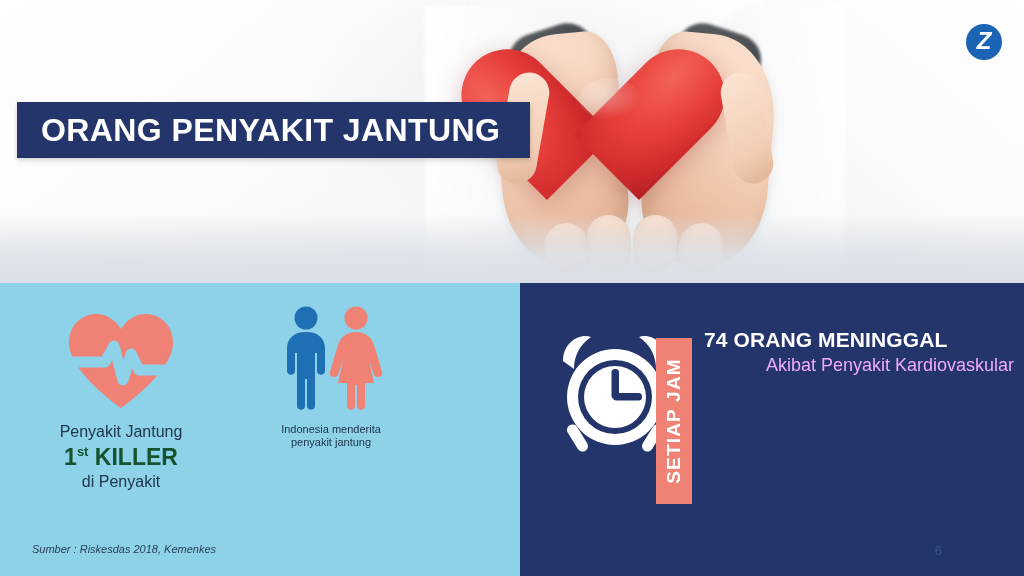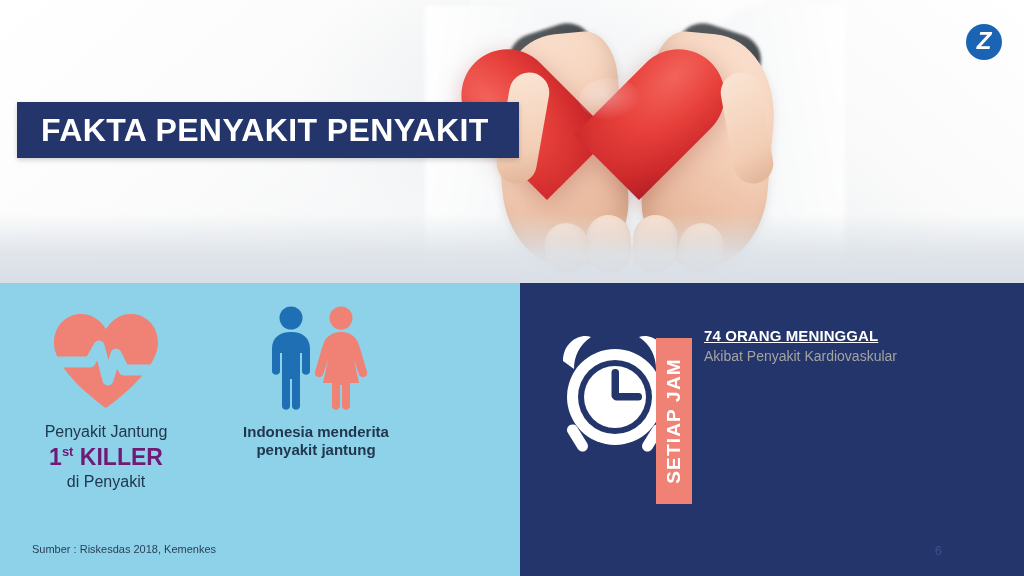--- a/index.html
+++ b/index.html
@@ -141,43 +141,43 @@
   .panel-left {
     position:absolute; left:0; top:283px; width:520px; height:293px;
     background:#8DD2E8;
   }
   .panel-right {
     position:absolute; left:520px; top:283px; width:504px; height:293px;
     background:#24356B;
   }
 
   
-  .stats { position:absolute; left:1px; top:0; width:420px; height:233px; display:flex; }
+  .stats { position:absolute; left:16px; top:0; width:420px; height:233px; display:flex; }
   .stat { flex:1; display:flex; flex-direction:column; align-items:center; }
 
   .stat-1 { padding-top:27px; }
   .stat-2 { padding-top:22px; }
 
   .stat-caption { text-align:center; color:#20374F; line-height:1.22; }
   .stat-caption .l-reg  { display:block; font-size:16px; }
-  .stat-caption .l-big  { display:block; font-size:23px; font-weight:bold; color:#701a75; margin:1px 0 1px; }
+  .stat-caption .l-big  { display:block; font-size:23px; font-weight:bold; color:#14532d; margin:1px 0 1px; }
   .stat-caption .l-big sup { font-size:13px; vertical-align:super; }
   .stat-caption .l-top  { display:block; font-size:23px; font-weight:bold; color:#1C3C73; letter-spacing:-.2px; }
-  .stat-caption .l-sub  { display:block; font-size:15px;font-weight:bold; }
+  .stat-caption .l-sub  { display:block; font-size:11px; }
 
   
   .icon-heart { width:112px; height:100px; position:relative; margin-bottom:12px; }
 
   
   .icon-people { width:110px; height:108px; position:relative; margin-bottom:10px; }
 
   
   .source {
     position:absolute; left:32px; bottom:21px;
-    font-size:11px; color:#2A3F57;
+    font-size:11px; font-style:italic; color:#2A3F57;
   }
 
   
   .clock-wrap { position:absolute; left:33px; top:48px; width:124px; height:124px; }
 
   .ribbon {
     position:absolute; left:136px; top:55px;
     width:36px; height:166px;
     background:#EF8275;
     display:flex; align-items:center; justify-content:center;
@@ -185,27 +185,27 @@
   .ribbon span {
     transform:rotate(-90deg);
     white-space:nowrap;
     color:#ffffff; font-size:19px; font-weight:bold; letter-spacing:1.2px;
   }
 
   .facts { position:absolute; left:184px; top:44px; width:310px; }
   .fact { margin-bottom:28px; }
   .fact:last-child { margin-bottom:0; }
   .fact .fact-head {
-    color:#ffffff; font-size:15px; font-weight:bold; letter-spacing:.1px; line-height:1.2;
+    color:#ffffff; font-size:21px; font-weight:bold; letter-spacing:.1px; line-height:1.2;
     white-space:nowrap;
-    text-decoration:underline;
   }
   .fact .fact-sub {
-    color:#a3a3a3; font-size:14px; font-weight:normal; line-height:1.3; margin-top:2px;
+    color:#f0abfc; font-size:18px; font-weight:normal; line-height:1.3; margin-top:2px;
     white-space:nowrap;
+    text-align:right;
   }
 
   .page-num {
     position:absolute; right:82px; bottom:18px;
     color:#3A5090; font-size:13px;
   }
 </style>
 </head>
 <body>
 
@@ -239,21 +239,21 @@
     <div class="hero-floor"></div>
   </div>
 
   <div class="logo">
     <div class="logo-mark">
       <span>Z</span>
     </div>
   </div>
 
   <div class="title-bar">
-    <div class="title-text">FAKTA PENYAKIT PENYAKIT</div>
+    <div class="title-text">ORANG PENYAKIT JANTUNG</div>
   </div>
 
   <div class="panel-left">
 
     <div class="stats">
 
       <div class="stat stat-1">
         <div class="icon-heart">
           <svg viewBox="0 0 112 100" width="112" height="100" aria-hidden="true">
             <path d="M56 98 C56 98 4 62 4 33 C4 14 18 4 31 4 C42 4 50 10 56 19 C62 10 70 4 81 4 C94 4 108 14 108 33 C108 62 56 98 56 98 Z" fill="#EF8275"></path>

